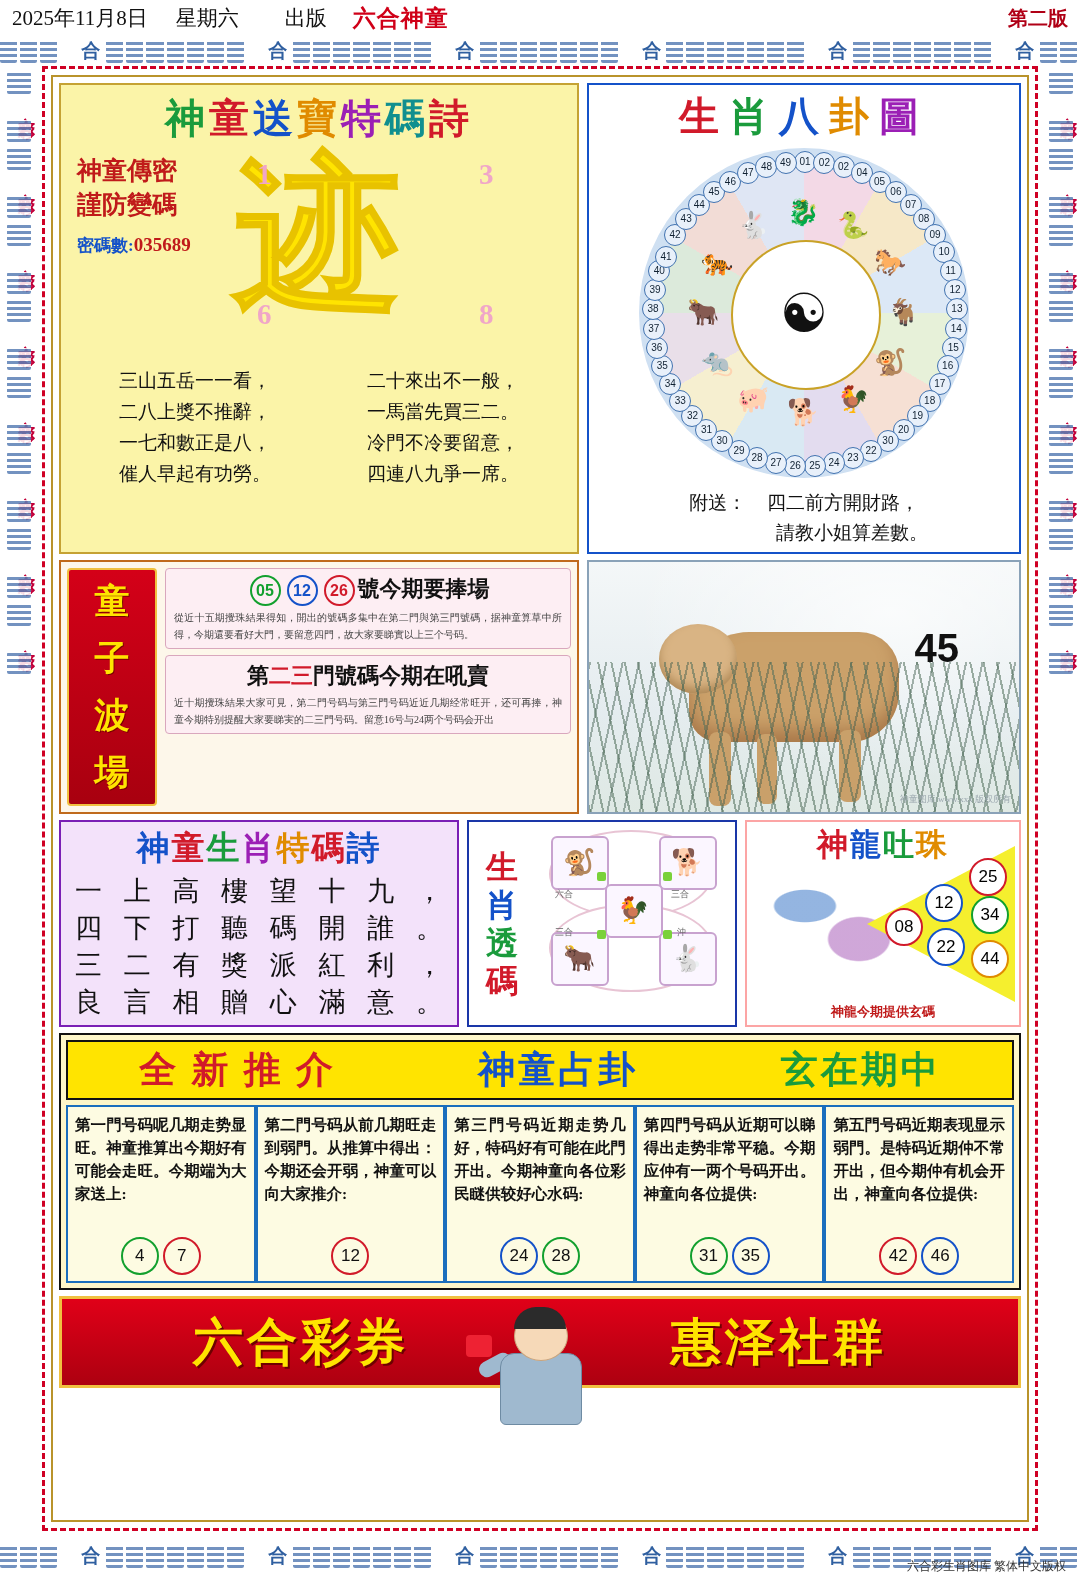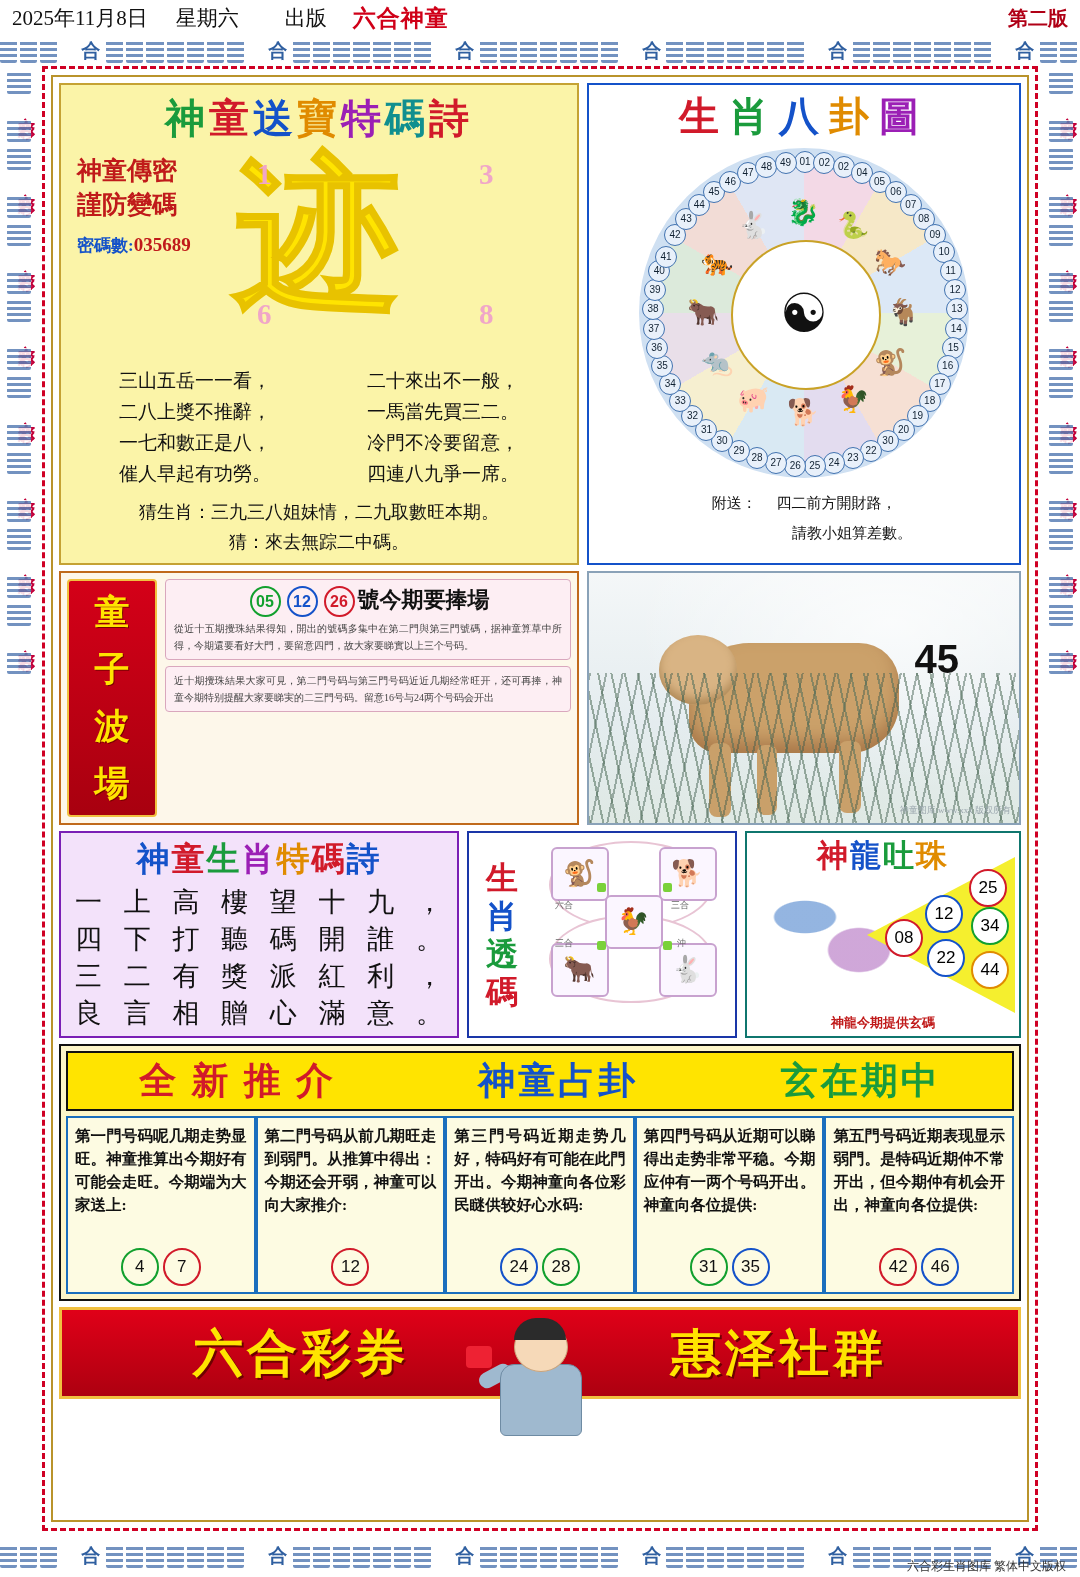--- a/index.html
+++ b/index.html
@@ -66,21 +66,21 @@
   .bagua-title span:nth-child(5){color:#9b1fb5}
   .wheel{position:relative;width:330px;height:330px;margin:4px auto 0;}
   .wheel .ring{position:absolute;inset:0;border-radius:50%;background:#cfe0f2;}
   .wheel .poly{position:absolute;left:16px;top:16px;width:298px;height:298px;
      clip-path:polygon(50% 0,79% 6%,96% 29%,100% 50%,96% 71%,79% 94%,50% 100%,21% 94%,4% 71%,0 50%,4% 29%,21% 6%);
      background:conic-gradient(#f3d9e6 0 30deg,#f6e8c8 30deg 60deg,#dce8f6 60deg 90deg,#e7f1d9 90deg 120deg,#f6e0d4 120deg 150deg,#e3dcef 150deg 180deg,#d9e9f3 180deg 210deg,#f6efd0 210deg 240deg,#e9dfe9 240deg 270deg,#dceadb 270deg 300deg,#f2dcd6 300deg 330deg,#dfe6f4 330deg 360deg);}
   .wheel .hole{position:absolute;left:92px;top:92px;width:146px;height:146px;border-radius:50%;background:#fff;border:2px solid #c9a227;}
   .wheel .yin{position:absolute;left:50%;top:50%;transform:translate(-50%,-50%);font-size:54px;color:#111;}
   .wheel .num{position:absolute;width:20px;height:20px;border-radius:50%;background:#e8f0fa;border:1px solid #4273b0;font-size:10px;line-height:20px;text-align:center;color:#123;font-family:"Liberation Sans",sans-serif;}
   .wheel .zod{position:absolute;width:40px;height:34px;font-size:26px;text-align:center;line-height:34px;}
-  .bagua-note{margin-top:10px;font-size:15px;color:#111;line-height:30px;text-align:center;}
+  .bagua-note{margin-top:10px;font-size:19px;color:#111;line-height:30px;text-align:center;}
   .bagua-note .lbl{margin-right:16px;}
 
   
   .p-tongzi{width:520px;background:#fdf7ea;border:2px solid #c06a1b;box-sizing:border-box;padding:6px;display:flex;gap:8px;}
   .vbanner{width:86px;background:linear-gradient(#d40018,#a8000f);border:2px solid #f0c040;border-radius:4px;display:flex;flex-direction:column;align-items:center;justify-content:center;gap:10px;padding:8px 0;}
   .vbanner span{font-size:35px;color:#ffe400;font-weight:bold;text-shadow:1px 1px 0 #7a0000;}
   .tips{flex:1;display:flex;flex-direction:column;gap:6px;}
   .tip{background:#fdeef3;border:1px solid #d9a7bd;border-radius:4px;padding:5px 8px;}
   .tip.b2{background:#fdf0f5;}
   .tip.b3{background:#fdeef3;}
@@ -124,21 +124,21 @@
   .tc-title{width:58px;display:flex;flex-direction:column;align-items:center;justify-content:center;}
   .tc-title span{font-size:32px;font-weight:bold;color:#d11a2a;line-height:38px;}
   .tc-title span:nth-child(2){color:#1452c9}
   .tc-title span:nth-child(3){color:#1a9b3c}
   .tc-flower{flex:1;position:relative;}
   .petal{position:absolute;background:#fff;border:2px solid #e8c4d4;border-radius:50%;}
   .tcell{position:absolute;width:54px;height:50px;border:2px solid #c8a2cf;border-radius:6px;background:#fbf6ff;font-size:26px;text-align:center;line-height:50px;}
   .tlabel{position:absolute;font-size:9px;color:#666;}
   .tdot{position:absolute;width:9px;height:9px;background:#7ad13a;border-radius:2px;}
 
-  .p-dragon{flex:1;background:#fff;border:2px solid #0f766e;box-sizing:border-box;position:relative;overflow:hidden;}
+  .p-dragon{flex:1;background:#fff;border:2px solid #fca5a5;box-sizing:border-box;position:relative;overflow:hidden;}
   .dg-title{text-align:center;font-size:31px;font-weight:bold;letter-spacing:2px;padding-top:2px;}
   .dg-title span:nth-child(1){color:#d11a2a}
   .dg-title span:nth-child(2){color:#1452c9}
   .dg-title span:nth-child(3){color:#1a9b3c}
   .dg-title span:nth-child(4){color:#e08b00}
   .dg-tri{position:absolute;right:4px;top:24px;width:0;height:0;border-top:78px solid transparent;border-bottom:78px solid transparent;border-right:148px solid #f5ef2e;}
   .dg-ball{position:absolute;width:34px;height:34px;border-radius:50%;border:2px solid #d11a2a;background:#fff;font-size:17px;line-height:34px;text-align:center;font-family:"Liberation Sans",sans-serif;}
   .dg-foot{position:absolute;left:0;bottom:4px;width:100%;text-align:center;font-size:13px;color:#c01a1a;font-weight:bold;}
   .dg-body{position:absolute;left:4px;top:40px;width:180px;height:110px;background:
      radial-gradient(ellipse at 30% 40%,rgba(60,120,200,.55) 0 30px,transparent 32px),
@@ -310,24 +310,20 @@
           <div>二八上獎不推辭，</div>
           <div>一七和數正是八，</div>
           <div>催人早起有功勞。</div>
         </div>
         <div>
           <div>二十來出不一般，</div>
           <div>一馬當先買三二。</div>
           <div>冷門不冷要留意，</div>
           <div>四連八九爭一席。</div>
         </div>
-      </div>
-      <div class="guess">
-        <div>猜生肖：三九三八姐妹情，二九取數旺本期。</div>
-        <div>猜：來去無踪二中碼。</div>
       </div>
     </div>
 
     <div class="p-bagua">
       <div class="bagua-title">
         <span>生</span><span>肖</span><span>八</span><span>卦</span><span>圖</span>
       </div>
       <div class="wheel" id="wheel">
         <div class="ring"></div>
         <div class="poly"></div>
@@ -413,20 +409,23 @@
         <span>場</span>
       </div>
       <div class="tips">
         <div class="tip">
           <div class="tip-head">
             <span class="ball bl-g">05</span><span class="ball bl-b">12</span><span class="ball bl-r">26</span><span>號今期要捧場</span>
           </div>
           <div class="tip-body">從近十五期攪珠結果得知，開出的號碼多集中在第二門與第三門號碼，据神童算草中所得，今期還要看好大門，要留意四門，故大家要睇實以上三个号码。</div>
         </div>
         <div class="tip b3">
+          <div class="tip-head">
+            <span>第</span><em>二三</em><span>門號碼今期在吼賣</span>
+          </div>
           <div class="tip-body">近十期攪珠結果大家可見，第二門号码与第三門号码近近几期经常旺开，还可再捧，神童今期特别提醒大家要睇実的二三門号码。留意16号与24两个号码会开出</div>
         </div>
       </div>
     </div>
 
     <div class="p-tiger">
       <div class="tiger-art">
         <div class="mist"></div>
         <div class="tiger-body"></div>
         <div class="tiger-head"></div>

